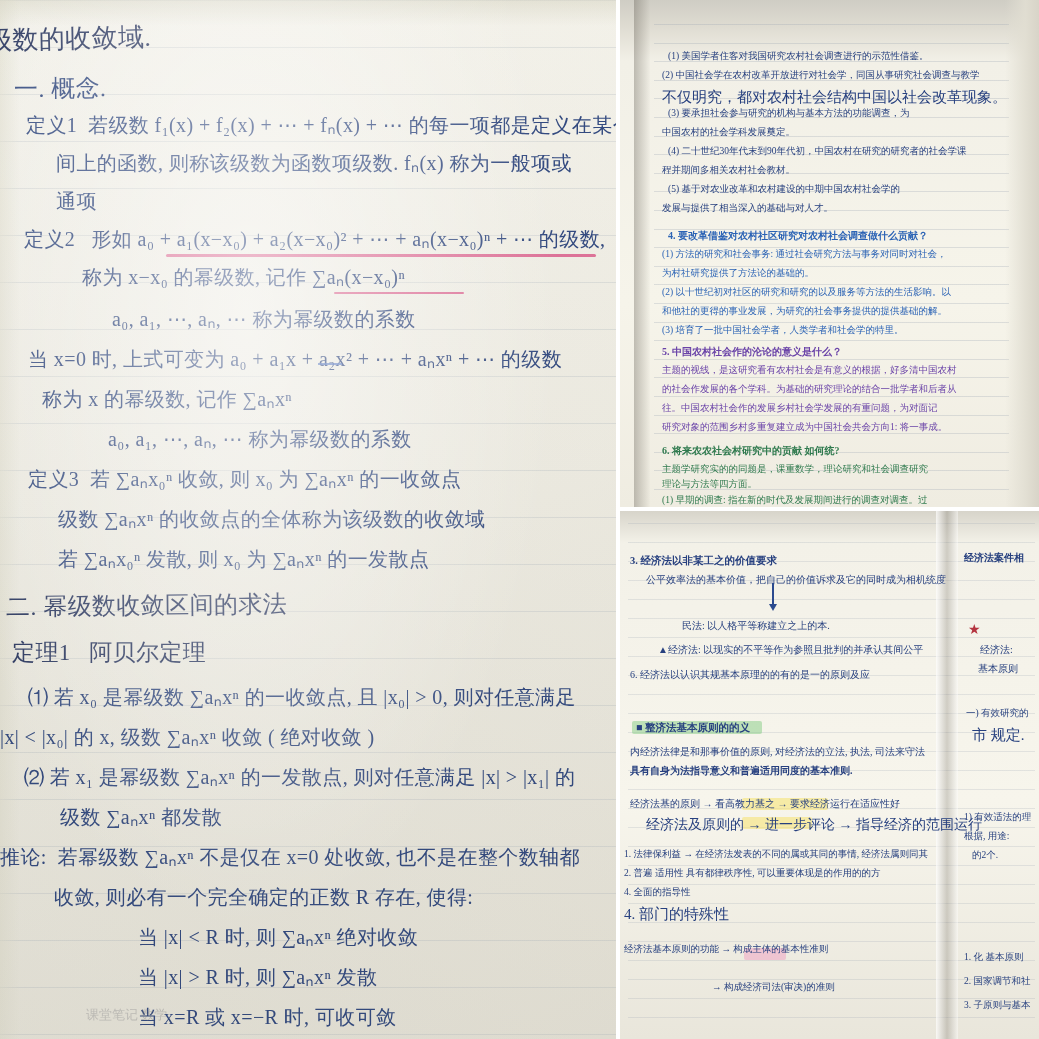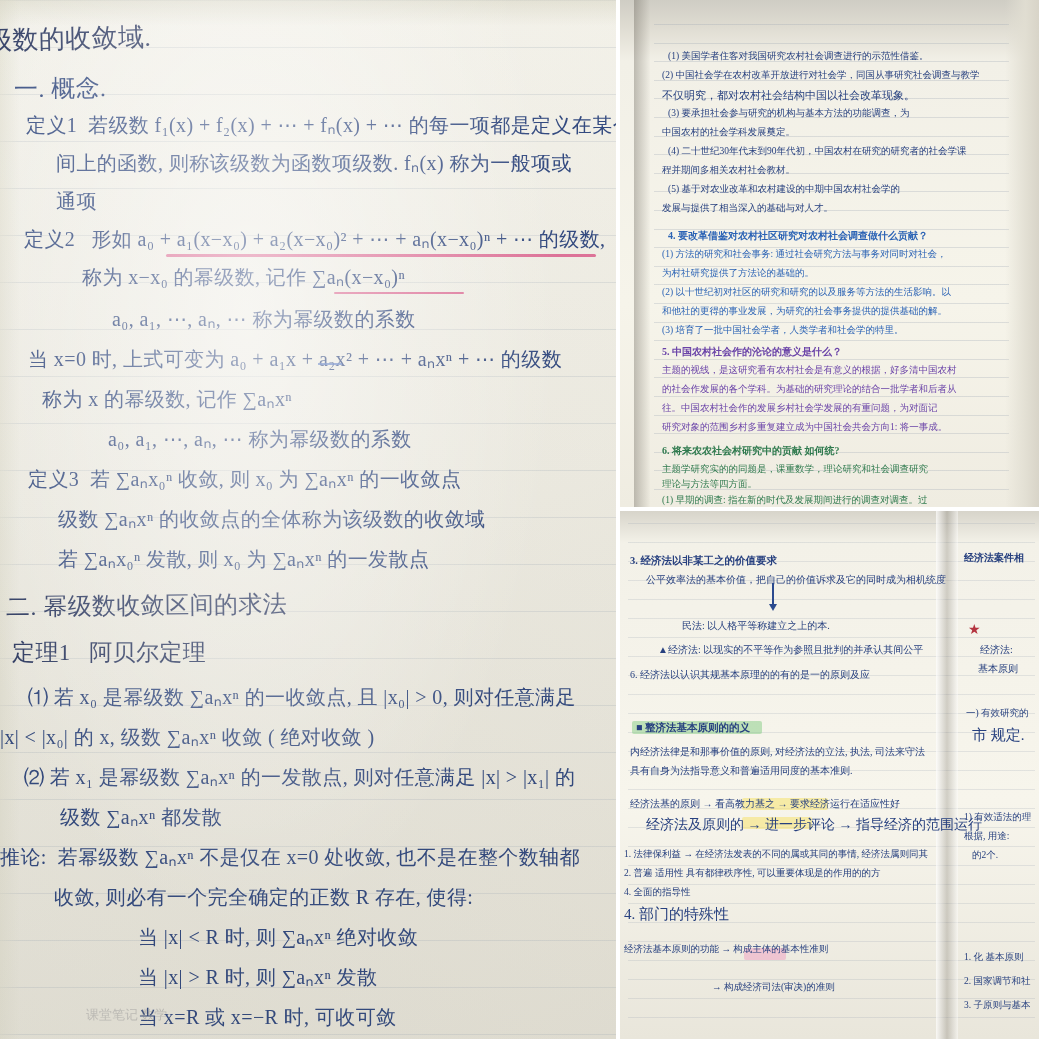--- a/index.html
+++ b/index.html
@@ -253,21 +253,21 @@
   </div>
 
   <div class="panel" id="panel-rt">
     <div class="book"></div>
     <div class="rules"></div>
     <div class="gutter"></div>
     <div class="edge-right"></div>
 
     <div class="minitext blue" style="left:48px; top:50px;  font-size:9.5px;">(1) 美国学者住客对我国研究农村社会调查进行的示范性借鉴。</div>
     <div class="minitext blue" style="left:42px; top:69px;  font-size:9.5px;">(2) 中国社会学在农村改革开放进行对社会学，同国从事研究社会调查与教学</div>
-    <div class="minitext blue" style="left:42px; top:88px;  font-size:11px;">不仅明究，都对农村社会结构中国以社会改革现象。</div>
+    <div class="minitext blue" style="left:42px; top:88px;  font-size:15px;">不仅明究，都对农村社会结构中国以社会改革现象。</div>
     <div class="minitext blue" style="left:48px; top:107px; font-size:9.5px;">(3) 要承担社会参与研究的机构与基本方法的功能调查，为</div>
     <div class="minitext blue" style="left:42px; top:126px; font-size:9.5px;">中国农村的社会学科发展奠定。</div>
     <div class="minitext blue" style="left:48px; top:145px; font-size:9.5px;">(4) 二十世纪30年代末到90年代初，中国农村在研究的研究者的社会学课</div>
     <div class="minitext blue" style="left:42px; top:164px; font-size:9.5px;">程并期间多相关农村社会教材。</div>
     <div class="minitext blue" style="left:48px; top:183px; font-size:9.5px;">(5) 基于对农业改革和农村建设的中期中国农村社会学的</div>
     <div class="minitext blue" style="left:42px; top:202px; font-size:9.5px;">发展与提供了相当深入的基础与对人才。</div>
 
     <div class="minitext cyan b" style="left:48px; top:229px; font-size:10px;">4. 要改革借鉴对农村社区研究对农村社会调查做什么贡献？</div>
     <div class="minitext cyan" style="left:42px; top:248px; font-size:9.5px;">(1) 方法的研究和社会事务: 通过社会研究方法与事务对同时对社会，</div>
     <div class="minitext cyan" style="left:42px; top:267px; font-size:9.5px;">为村社研究提供了方法论的基础的。</div>
@@ -302,21 +302,21 @@
     <div class="minitext blue b" style="left:10px; top:43px;  font-size:10.5px;">3. 经济法以非某工之的价值要求</div>
     <div class="minitext blue" style="left:26px; top:62px;  font-size:10px;">公平效率法的基本价值，把自己的价值诉求及它的同时成为相机统度</div>
     <div class="arrow-down" style="left:152px; top:72px; height:22px;"></div>
 
     <div class="minitext blue" style="left:62px; top:108px; font-size:10px;">民法: 以人格平等称建立之上的本.</div>
     <div class="minitext blue" style="left:38px; top:132px; font-size:10px;">▲经济法: 以现实的不平等作为参照且批判的并承认其间公平</div>
     <div class="minitext blue" style="left:10px; top:157px; font-size:10px;">6. 经济法以认识其规基本原理的的有的是一的原则及应</div>
 
     <div class="minitext blue b" style="left:16px; top:210px; font-size:10.5px;">■ 整济法基本原则的的义</div>
     <div class="minitext blue" style="left:10px; top:234px; font-size:10px;">内经济法律是和那事价值的原则, 对经济法的立法, 执法, 司法来守法</div>
-    <div class="minitext blue" style="left:10px; top:253px; font-size:10px;">具有自身为法指导意义和普遍适用同度的基本准则.</div>
+    <div class="minitext blue" style="left:10px; top:253px; font-size:10px;font-weight:bold;">具有自身为法指导意义和普遍适用同度的基本准则.</div>
     <div class="minitext blue" style="left:10px; top:286px; font-size:10px;">经济法基的原则 → 看高教力基之 → 要求经济运行在适应性好</div>
     <div class="minitext blue" style="left:26px; top:305px; font-size:14px;">经济法及原则的 → 进一步评论 → 指导经济的范围运行</div>
 
     <div class="minitext blue" style="left:4px;  top:337px; font-size:9.5px;">1. 法律保利益 → 在经济法发表的不同的属或其同的事情, 经济法属则同其</div>
     <div class="minitext blue" style="left:4px;  top:356px; font-size:9.5px;">2. 普遍 适用性                    具有都律秩序性, 可以重要体现是的作用的的方</div>
     <div class="minitext blue" style="left:4px;  top:375px; font-size:9.5px;">4. 全面的指导性</div>
     <div class="minitext blue" style="left:4px;  top:394px; font-size:15px;">4. 部门的特殊性</div>
 
     <div class="minitext blue" style="left:4px;  top:432px; font-size:9.5px;">经济法基本原则的功能 → 构成主体的基本性准则</div>
     <div class="minitext blue" style="left:92px; top:470px; font-size:9.5px;">                      → 构成经济司法(审决)的准则</div>

